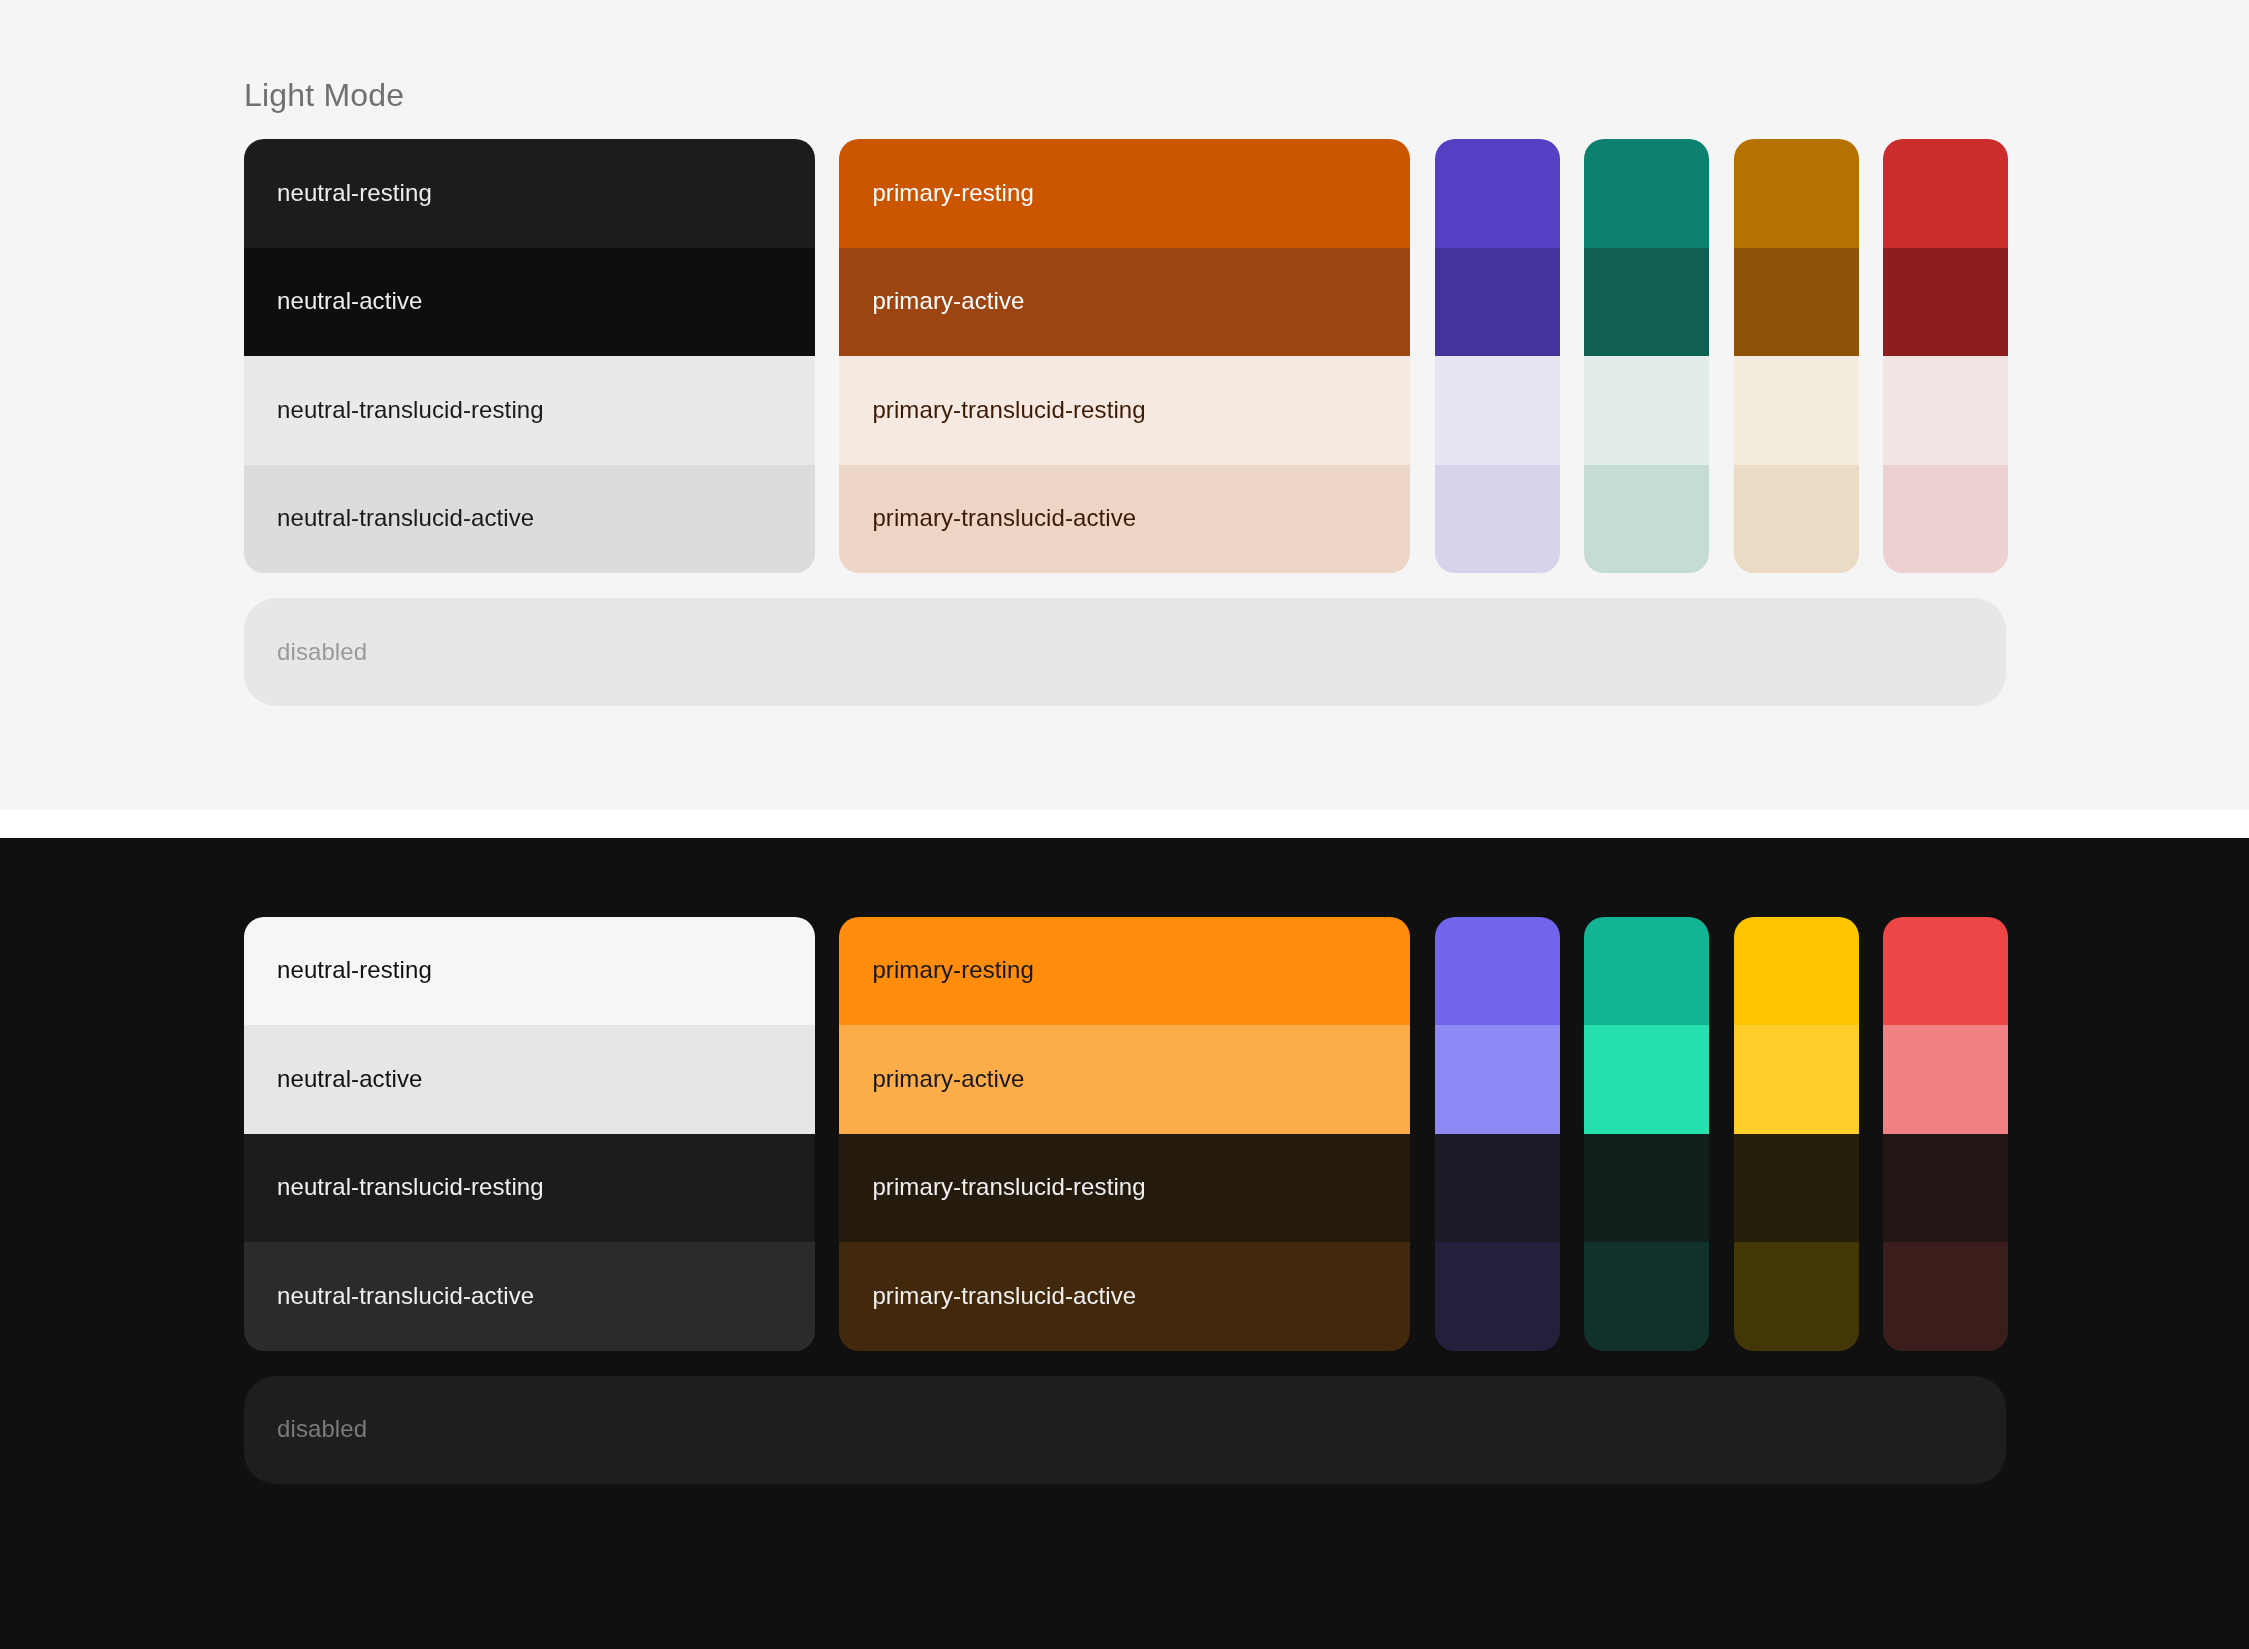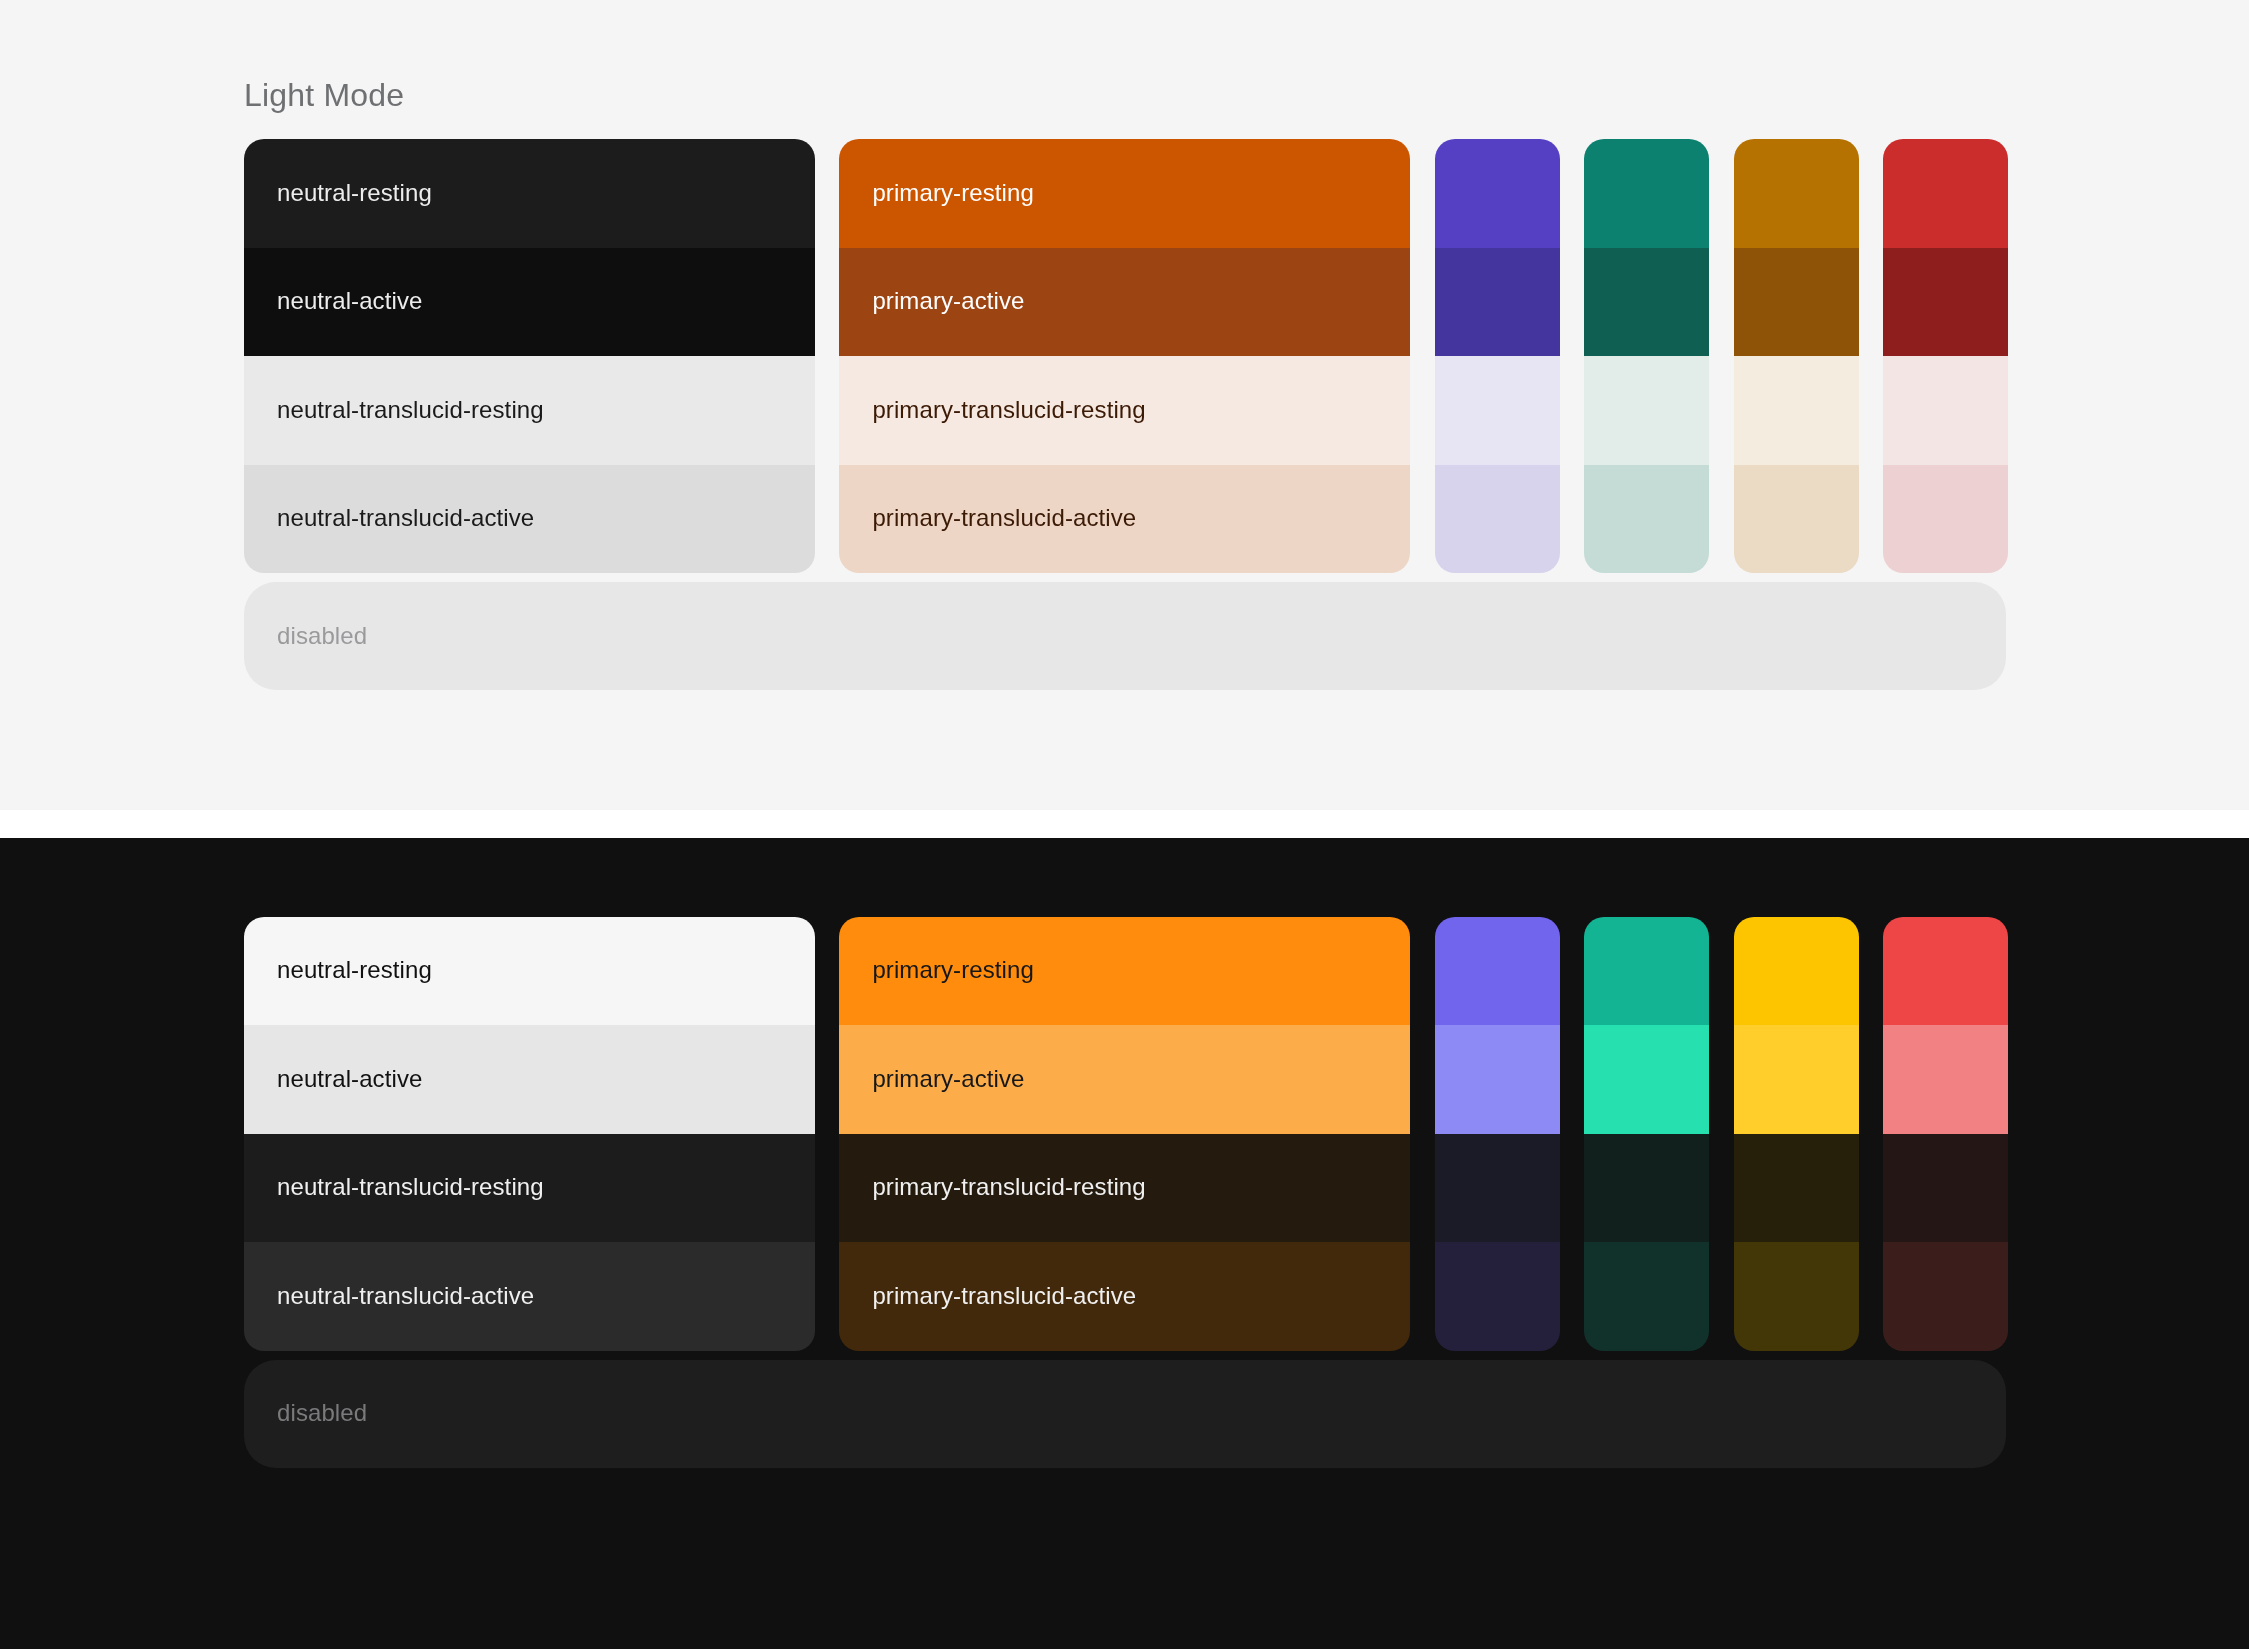--- a/index.html
+++ b/index.html
@@ -83,21 +83,21 @@
     font-size: 24px;
     font-weight: 400;
     letter-spacing: 0.1px;
     line-height: 1.2;
     white-space: nowrap;
   }
   .swatch-column.accent .swatch-cell { padding-left: 0; }
 
   
   .disabled-bar {
-    margin-top: 9px;
+    margin-top: 25px;
     height: 108px;
     border-radius: 32px;
     display: flex;
     align-items: center;
     box-sizing: border-box;
     padding-left: 33px;
   }
   .disabled-bar .cell-label {
     font-size: 24px;
     font-weight: 400;

